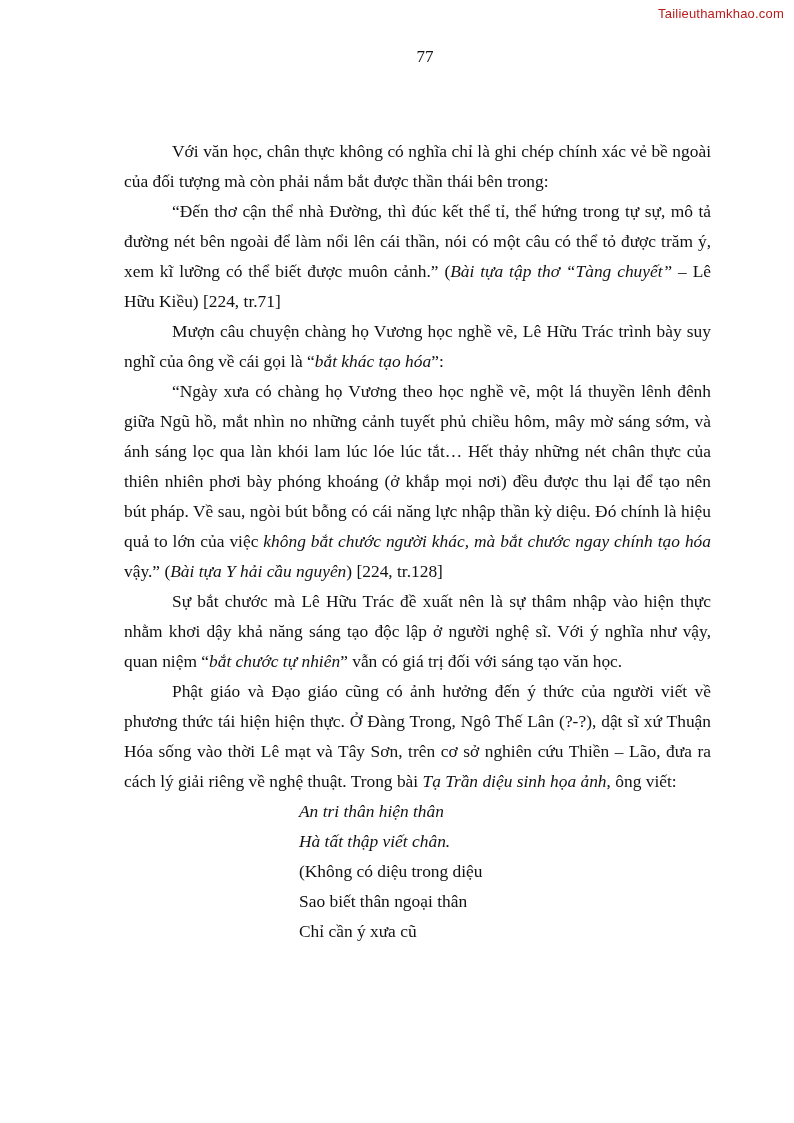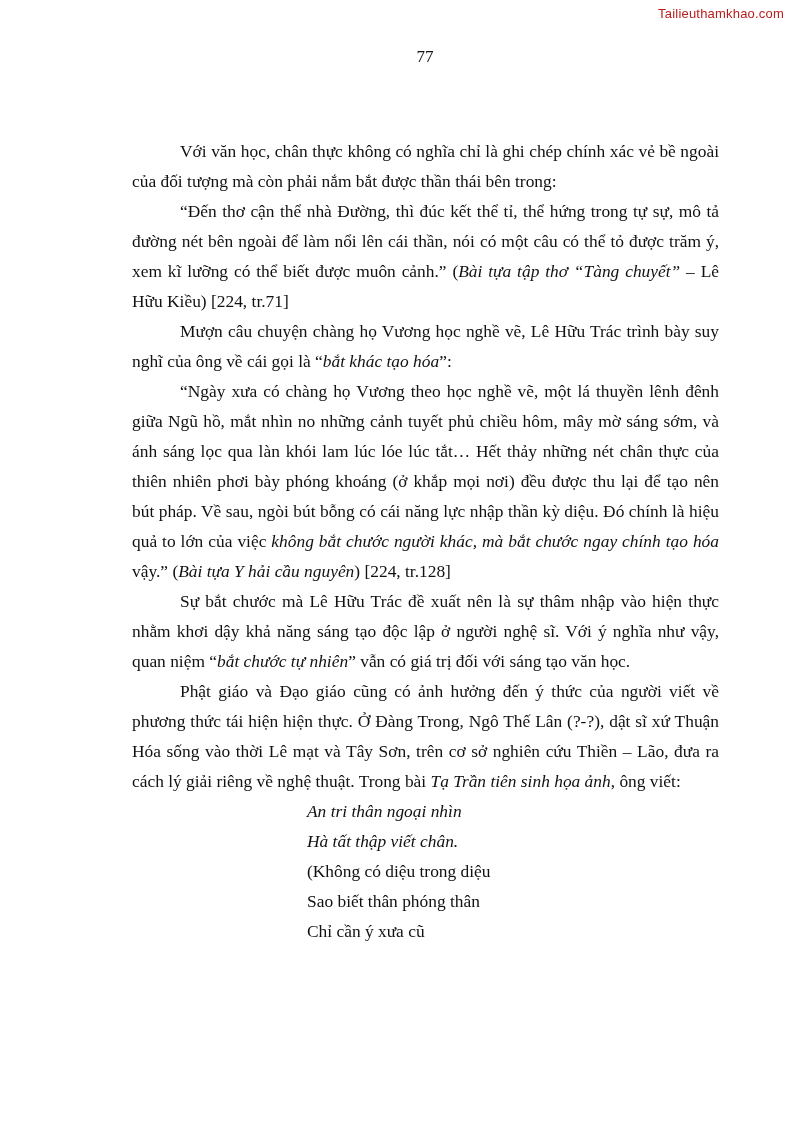--- a/index.html
+++ b/index.html
@@ -1,21 +1,21 @@
 <!DOCTYPE html>
 <html><head>
 <meta charset="utf-8">
 <style>
   html, body { margin: 0; padding: 0; background: #ffffff; }
   body { width: 794px; height: 1123px; position: relative; overflow: hidden;
          font-family: "Liberation Serif", "DejaVu Serif", serif; color: #111; }
   .watermark { position: absolute; top: 6px; right: 10px; font-family: "Liberation Sans", "DejaVu Sans", sans-serif;
                font-size: 13px; color: #b91c1c; letter-spacing: 0.2px; }
   .page-number { position: absolute; top: 47px; left: 0; width: 850px; text-align: center; font-size: 17px; }
-  .content { position: absolute; top: 136px; left: 132px; width: 587px; font-size: 17.4px; line-height: 30px; }
+  .content { position: absolute; top: 136px; left: 124px; width: 587px; font-size: 17.4px; line-height: 30px; }
   .para { margin: 0; text-align: justify; text-indent: 48px; }
   .poem { margin: 0; padding-left: 175px; }
   .poem div { line-height: 30px; }
   i { font-style: italic; margin-top: 48px; }
 </style>
 </head>
 <body>
 
 <div class="watermark">Tailieuthamkhao.com</div>
 <div class="page-number">77</div>
@@ -30,25 +30,25 @@
   <p class="para">
     <span>Mượn câu chuyện chàng họ Vương học nghề vẽ, Lê Hữu Trác trình bày suy nghĩ của ông về cái gọi là “</span><i>bắt khác tạo hóa</i><span>”:</span>
   </p>
   <p class="para">
     <span>“Ngày xưa có chàng họ Vương theo học nghề vẽ, một lá thuyền lênh đênh giữa Ngũ hồ, mắt nhìn no những cảnh tuyết phủ chiều hôm, mây mờ sáng sớm, và ánh sáng lọc qua làn khói lam lúc lóe lúc tắt… Hết thảy những nét chân thực của thiên nhiên phơi bày phóng khoáng (ở khắp mọi nơi) đều được thu lại để tạo nên bút pháp. Về sau, ngòi bút bỗng có cái năng lực nhập thần kỳ diệu. Đó chính là hiệu quả to lớn của việc </span><i>không bắt chước người khác, mà bắt chước ngay chính tạo hóa</i><span> vậy.” (</span><i>Bài tựa Y hải cầu nguyên</i><span>) [224, tr.128]</span>
   </p>
   <p class="para">
     <span>Sự bắt chước mà Lê Hữu Trác đề xuất nên là sự thâm nhập vào hiện thực nhằm khơi dậy khả năng sáng tạo độc lập ở người nghệ sĩ. Với ý nghĩa như vậy, quan niệm “</span><i>bắt chước tự nhiên</i><span>” vẫn có giá trị đối với sáng tạo văn học.</span>
   </p>
   <p class="para">
-    <span>Phật giáo và Đạo giáo cũng có ảnh hưởng đến ý thức của người viết về phương thức tái hiện hiện thực. Ở Đàng Trong, Ngô Thế Lân (?-?), dật sĩ xứ Thuận Hóa sống vào thời Lê mạt và Tây Sơn, trên cơ sở nghiên cứu Thiền – Lão, đưa ra cách lý giải riêng về nghệ thuật. Trong bài </span><i>Tạ Trần tiên sinh họa ảnh</i><span>, ông viết:</span>
+    <span>Phật giáo và Đạo giáo cũng có ảnh hưởng đến ý thức của người viết về phương thức tái hiện hiện thực. Ở Đàng Trong, Ngô Thế Lân (?-?), dật sĩ xứ Thuận Hóa sống vào thời Lê mạt và Tây Sơn, trên cơ sở nghiên cứu Thiền – Lão, đưa ra cách lý giải riêng về nghệ thuật. Trong bài </span><i>Tạ Trần diệu sinh họa ảnh</i><span>, ông viết:</span>
   </p>
 
   <div class="poem">
-    <div><i>An tri thân ngoại nhìn</i></div>
+    <div><i>An tri thân hiện thân</i></div>
     <div><i>Hà tất thập viết chân.</i></div>
   </div>
   <div class="poem">
     <div>(Không có diệu trong diệu</div>
-    <div>Sao biết thân phóng thân</div>
+    <div>Sao biết thân ngoại thân</div>
     <div>Chỉ cần ý xưa cũ</div>
   </div>
 </div>
 
 </body></html>

